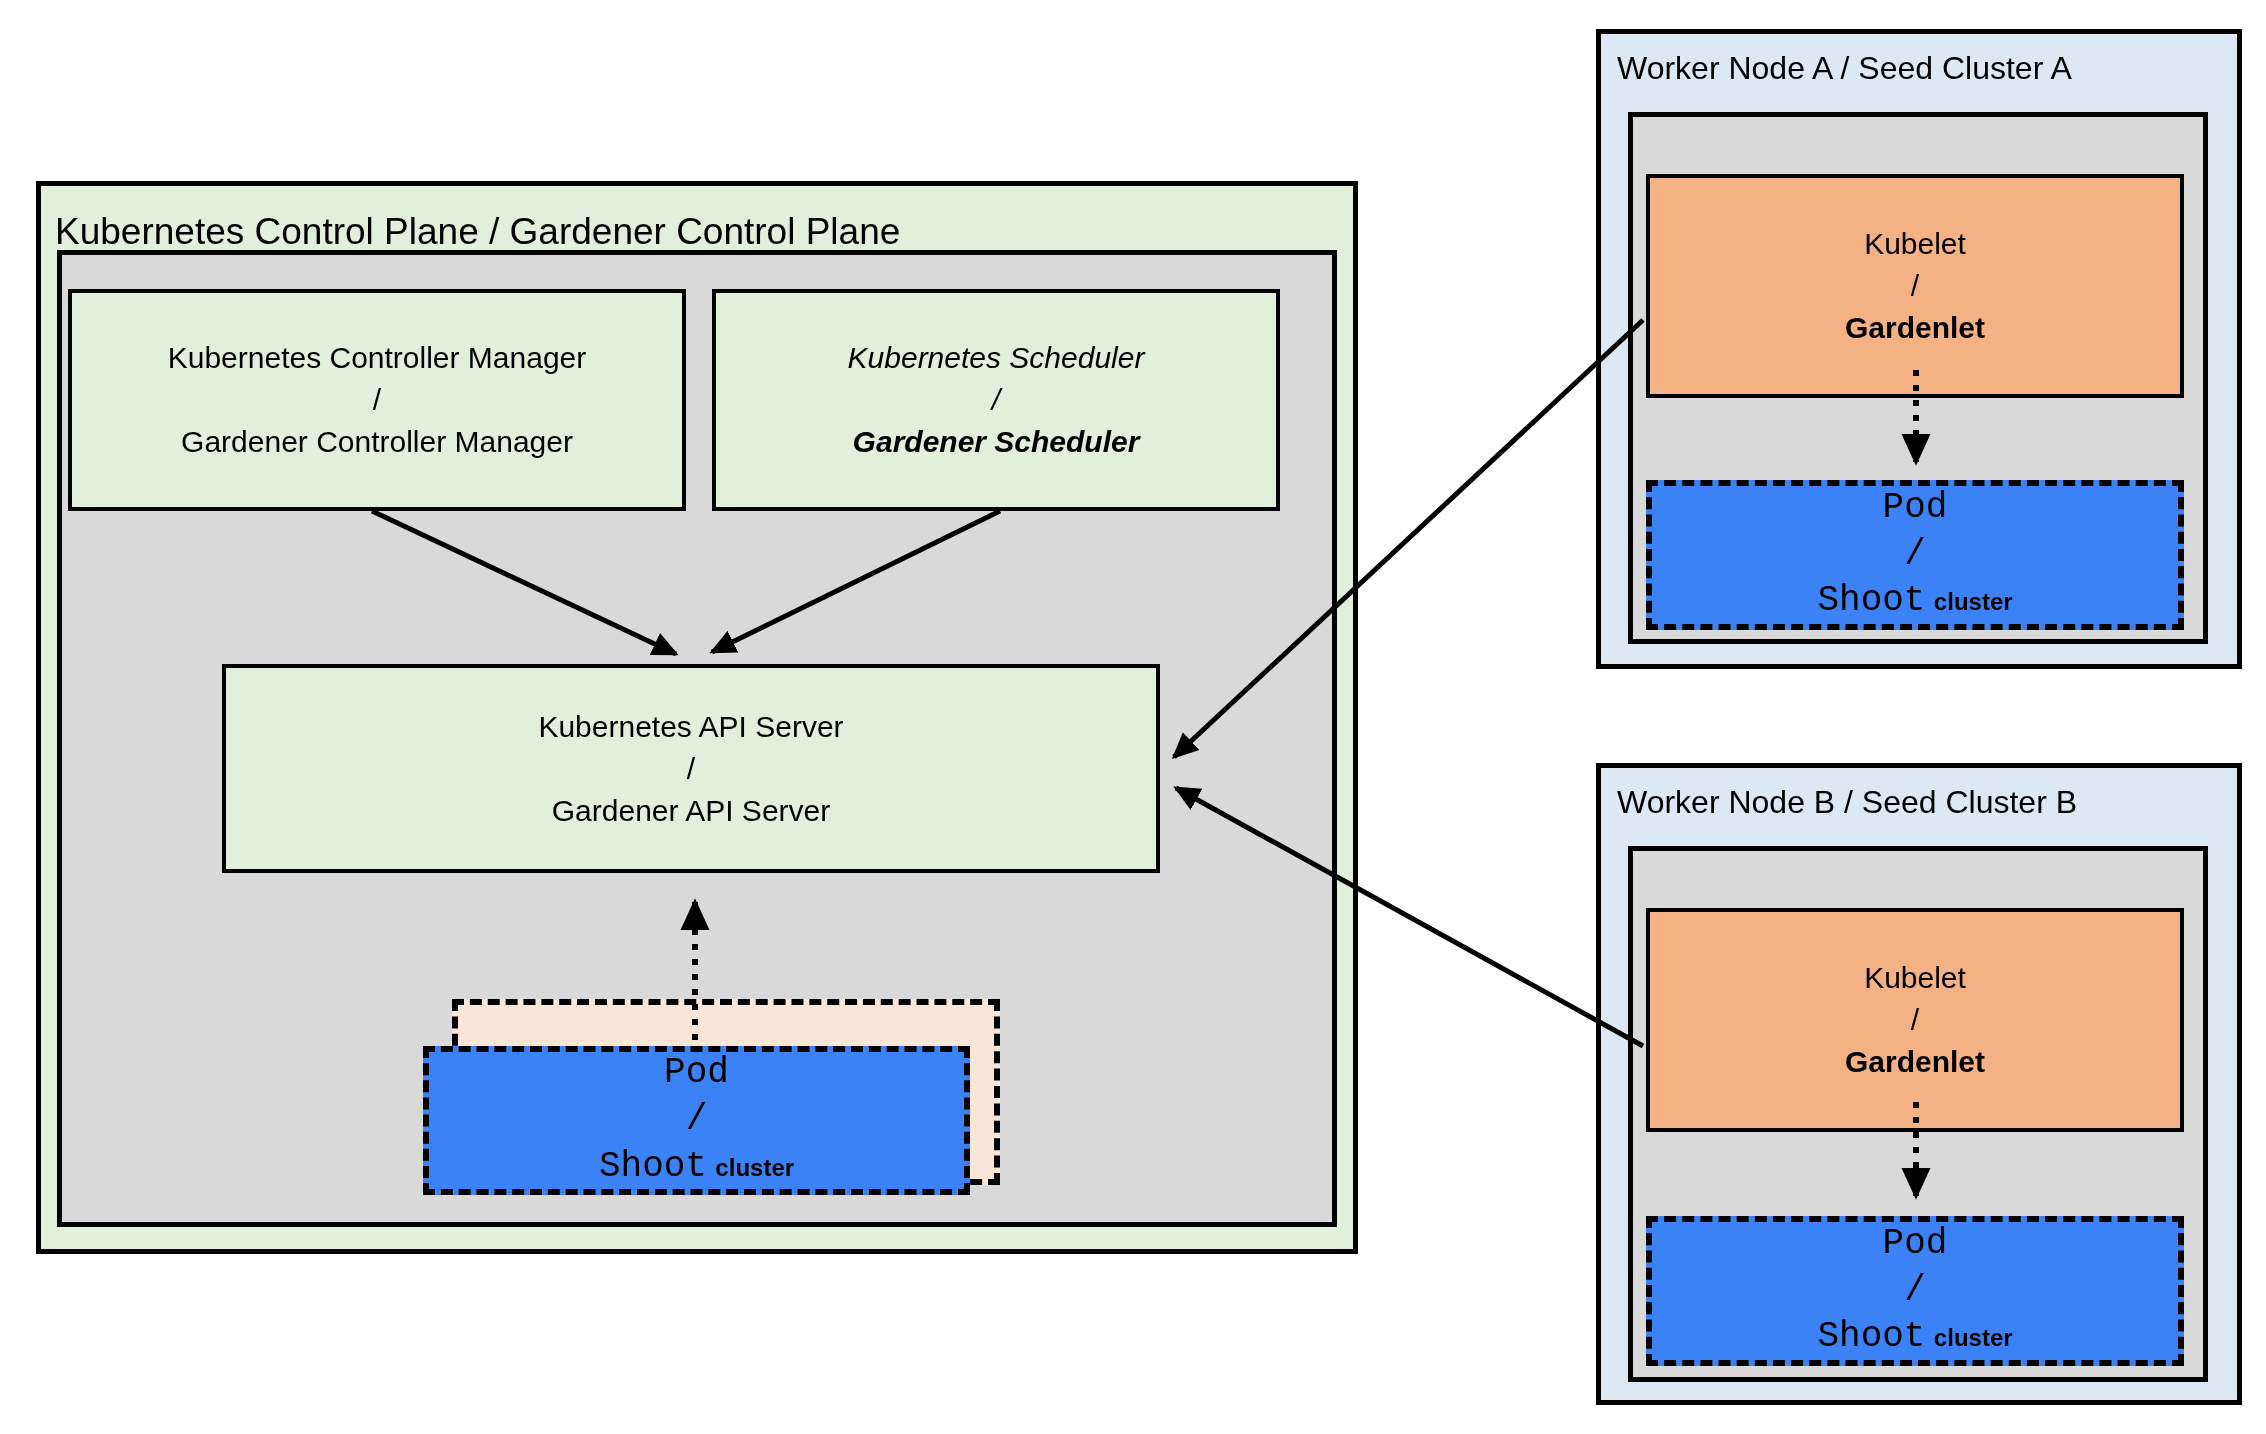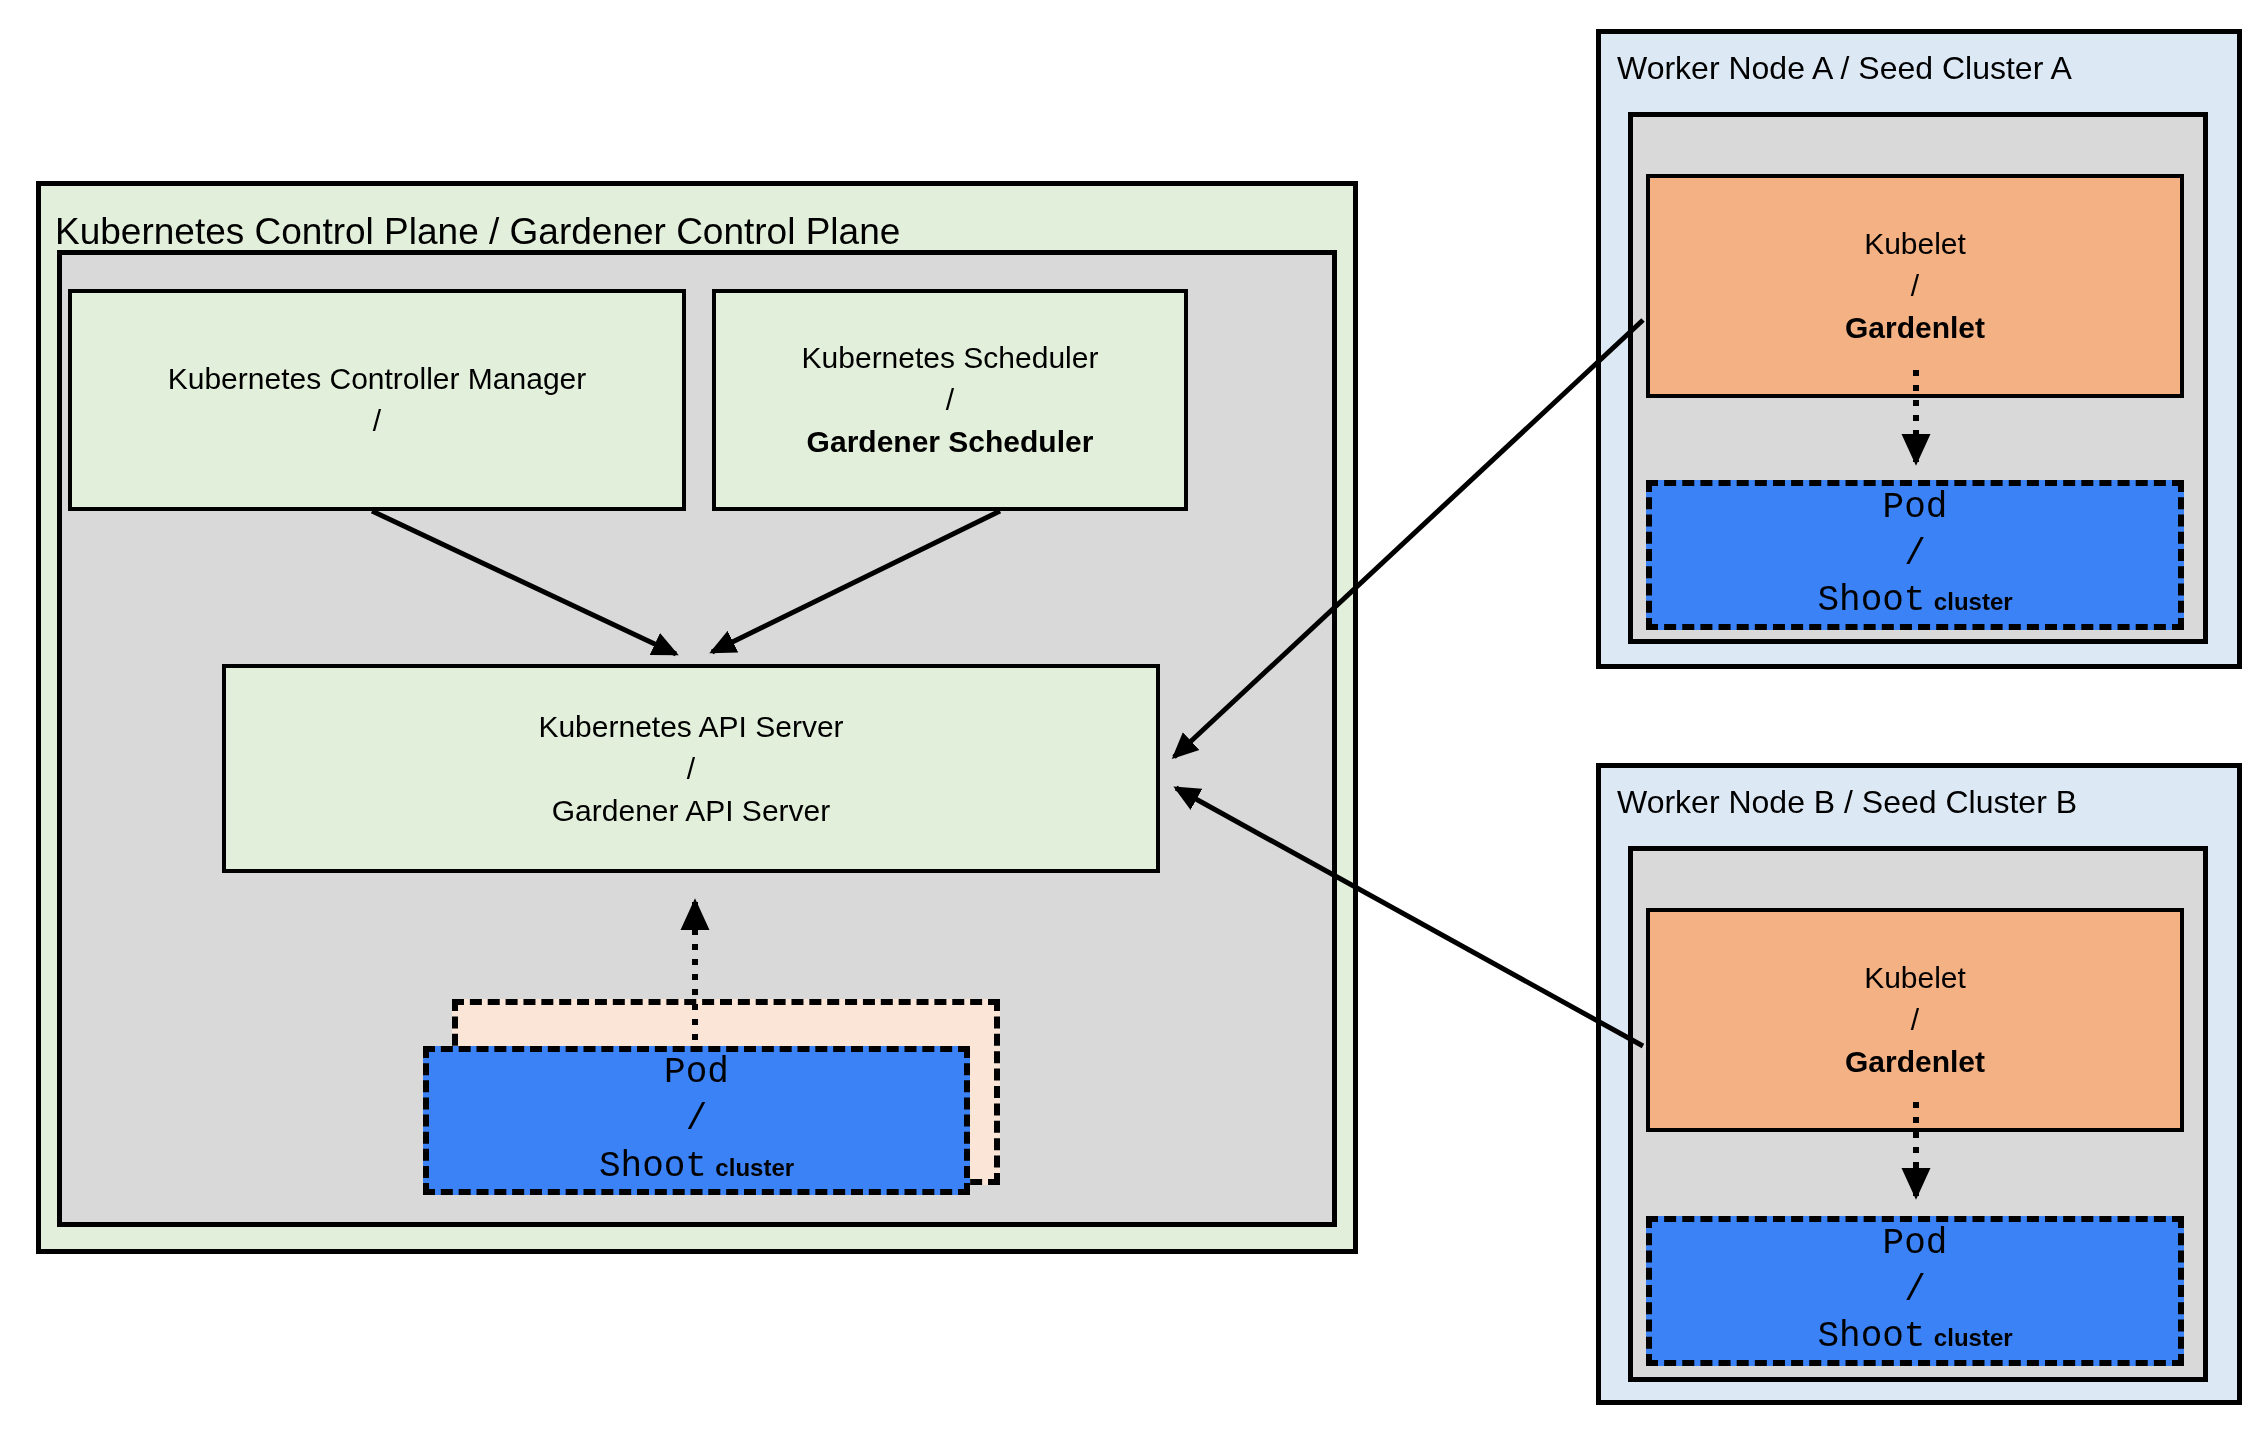--- a/index.html
+++ b/index.html
@@ -44,23 +44,24 @@
 
   <div class="abs cp-outer" style="left:36px;top:181px;width:1322px;height:1073px;">
     <div class="cp-title" style="padding:25px 0 0 14px;">Kubernetes Control Plane / Gardener Control Plane</div>
   </div>
 
   <div class="abs gray-box" style="left:57px;top:250px;width:1280px;height:977px;"></div>
 
   <div class="abs comp" style="left:68px;top:289px;width:618px;height:222px;">
     <div>Kubernetes Controller Manager</div>
     <div class="sep">/</div>
+    <div>Gardener Controller Manager</div>
   </div>
 
-  <div class="abs comp" style="left:712px;top:289px;width:476px;height:222px;">
+  <div class="abs comp" style="left:712px;top:289px;width:568px;height:222px;font-style:italic;">
     <div>Kubernetes Scheduler</div>
     <div class="sep">/</div>
     <div class="bold">Gardener Scheduler</div>
   </div>
 
   <div class="abs comp" style="left:222px;top:664px;width:938px;height:209px;">
     <div>Kubernetes API Server</div>
     <div class="sep">/</div>
     <div>Gardener API Server</div>
   </div>

